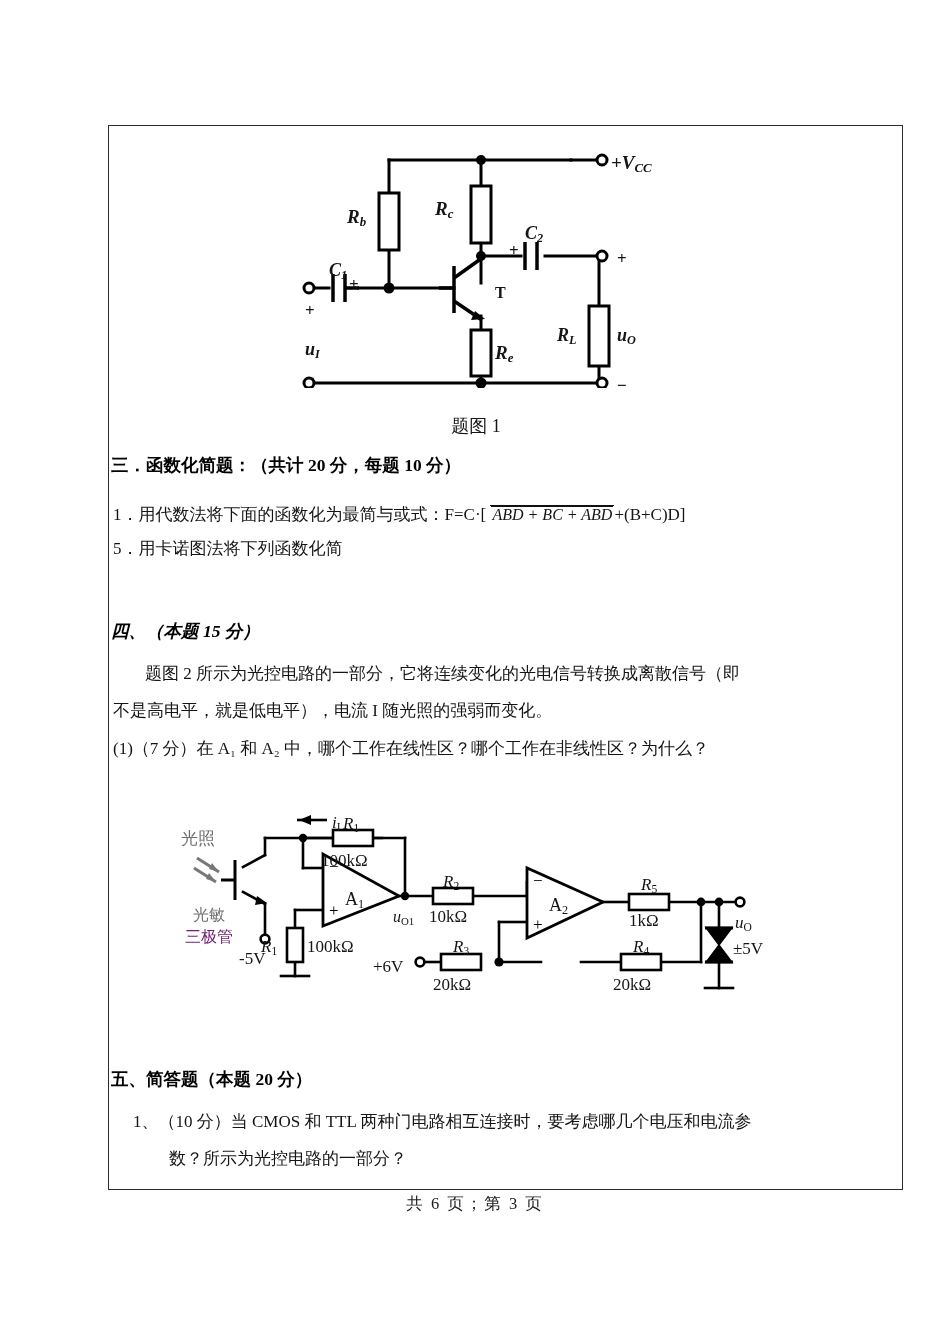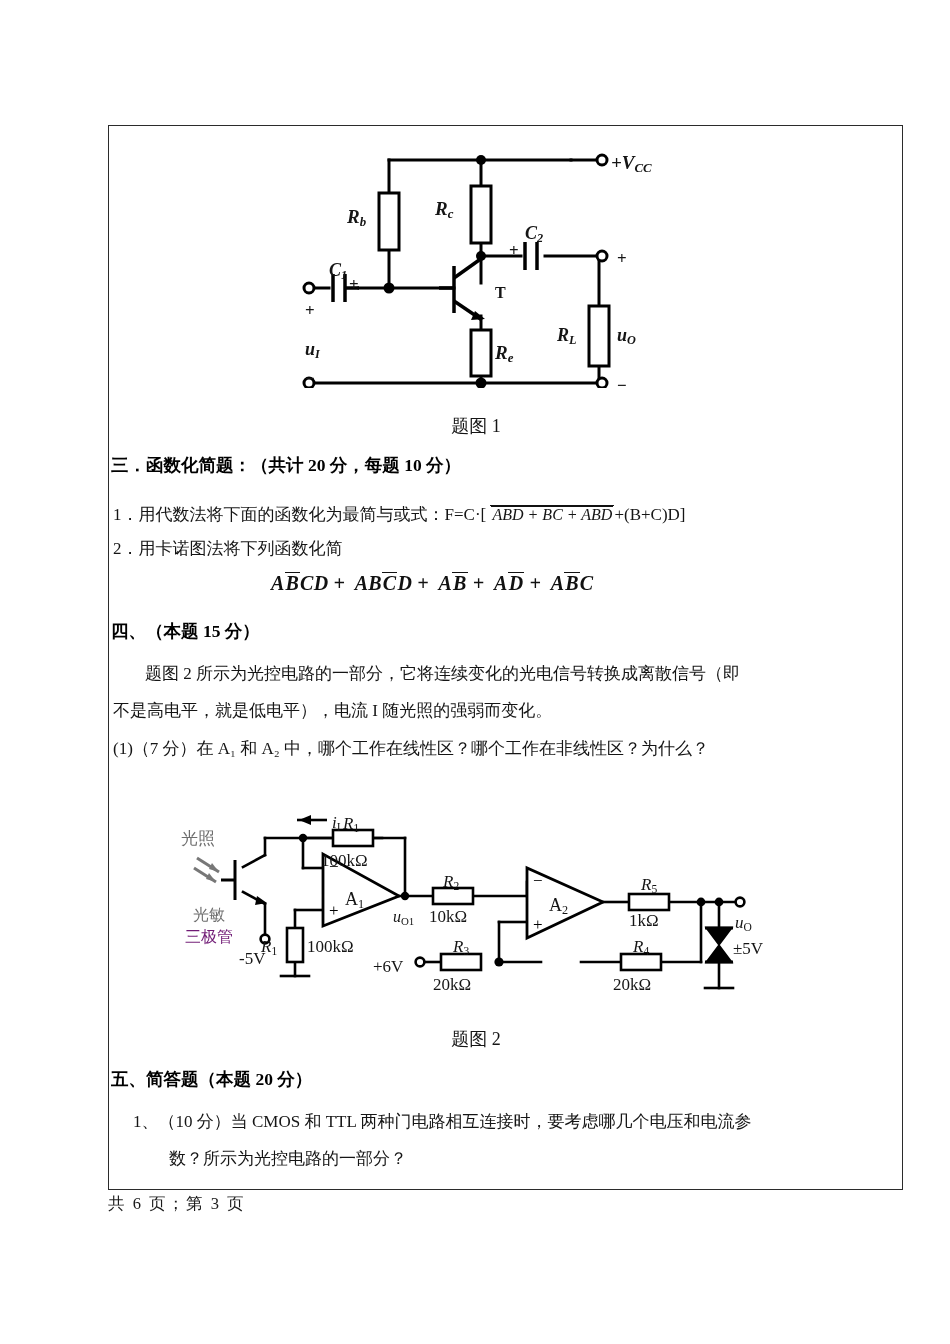--- a/index.html
+++ b/index.html
@@ -90,20 +90,21 @@
     white-space: nowrap;
   }
   .formula .ov { font-weight: bold; }
 
   
   .footer {
     position: absolute;
     left: 108px;
     top: 1193px;
     width: 734px;
+    text-align: center;
     font-size: 16.5px;
     color: #1a1a1a;
     letter-spacing: 2px;
   }
 
   
   .figwrap { position: absolute; }
   svg { display: block; }
 </style>
 </head>
@@ -227,35 +228,24 @@
       </div>
 
       <div class="fig-cap" style="top:288px;">题图 1</div>
 
       <div class="sec-head" style="left:2px; top:327px;">三．函数化简题：（共计 20 分，每题 10 分）</div>
 
       <div class="para" style="left:4px; top:372px;">
         <span>1．用代数法将下面的函数化为最简与或式：F=C·[ </span><span class="ov" style="border-top-width:1.4px;"><span class="ov it" style="font-size:16px;">ABD + BC + ABD</span></span><span>+(B+C)D]</span>
       </div>
 
-      <div class="para" style="left:4px; top:406px;">2．用卡诺图法将下列函数化简</div>
-
-      <div class="formula" style="left:162px; top:446px;">
-        <span>A<span class="ov">B</span>CD</span>
-        <span>+&nbsp;</span>
-        <span>AB<span class="ov">C</span>D</span>
-        <span>+&nbsp;</span>
-        <span>A<span class="ov">B</span></span>
-        <span>+&nbsp;</span>
-        <span>A<span class="ov">D</span></span>
-        <span>+&nbsp;</span>
-        <span>A<span class="ov">B</span>C</span>
-      </div>
-
-      <div class="sec-head" style="left:2px; top:493px;">四、（本题 15 分）</div>
+      <div class="para" style="left:4px; top:406px;">5．用卡诺图法将下列函数化简</div>
+
+
+      <div class="sec-head" style="left:2px; top:493px;font-style:italic;">四、（本题 15 分）</div>
 
       <div class="para" style="left:36px; top:531px;">题图 2 所示为光控电路的一部分，它将连续变化的光电信号转换成离散信号（即</div>
       <div class="para" style="left:4px; top:568px;">不是高电平，就是低电平），电流 I 随光照的强弱而变化。</div>
       <div class="para" style="left:4px; top:606px;">(1)（7 分）在 A₁ 和 A₂ 中，哪个工作在线性区？哪个工作在非线性区？为什么？</div>
 
       <div class="figwrap" style="left:68px; top:684px; width:610px; height:200px;">
         <svg width="610" height="200" viewBox="0 0 610 200">
           <g stroke="#000" stroke-width="2.6" fill="none" stroke-linecap="square">
 
             <line x1="88" y1="28" x2="205" y2="28"></line>
@@ -403,21 +393,20 @@
           <span>R</span><sub style="font-style:normal;">5</sub>
         </div>
         <div class="tx" style="left:452px; top:96px; font-size:17px;">1kΩ</div>
 
         <div class="tx it" style="left:558px; top:98px; font-size:17px;">
           <span>u</span><sub style="font-style:normal;">O</sub>
         </div>
         <div class="tx" style="left:556px; top:124px; font-size:17px;">±5V</div>
       </div>
 
-      <div class="fig-cap" style="top:901px;">题图 2</div>
 
       <div class="sec-head" style="left:2px; top:941px;">五、简答题（本题 20 分）</div>
 
       <div class="para" style="left:24px; top:979px;">1、（10 分）当 CMOS 和 TTL 两种门电路相互连接时，要考虑哪几个电压和电流参</div>
       <div class="para" style="left:60px; top:1016px;">数？所示为光控电路的一部分？</div>
 
     </div>
   </div>
 
   <div class="footer">共  6    页；第  3   页</div>

